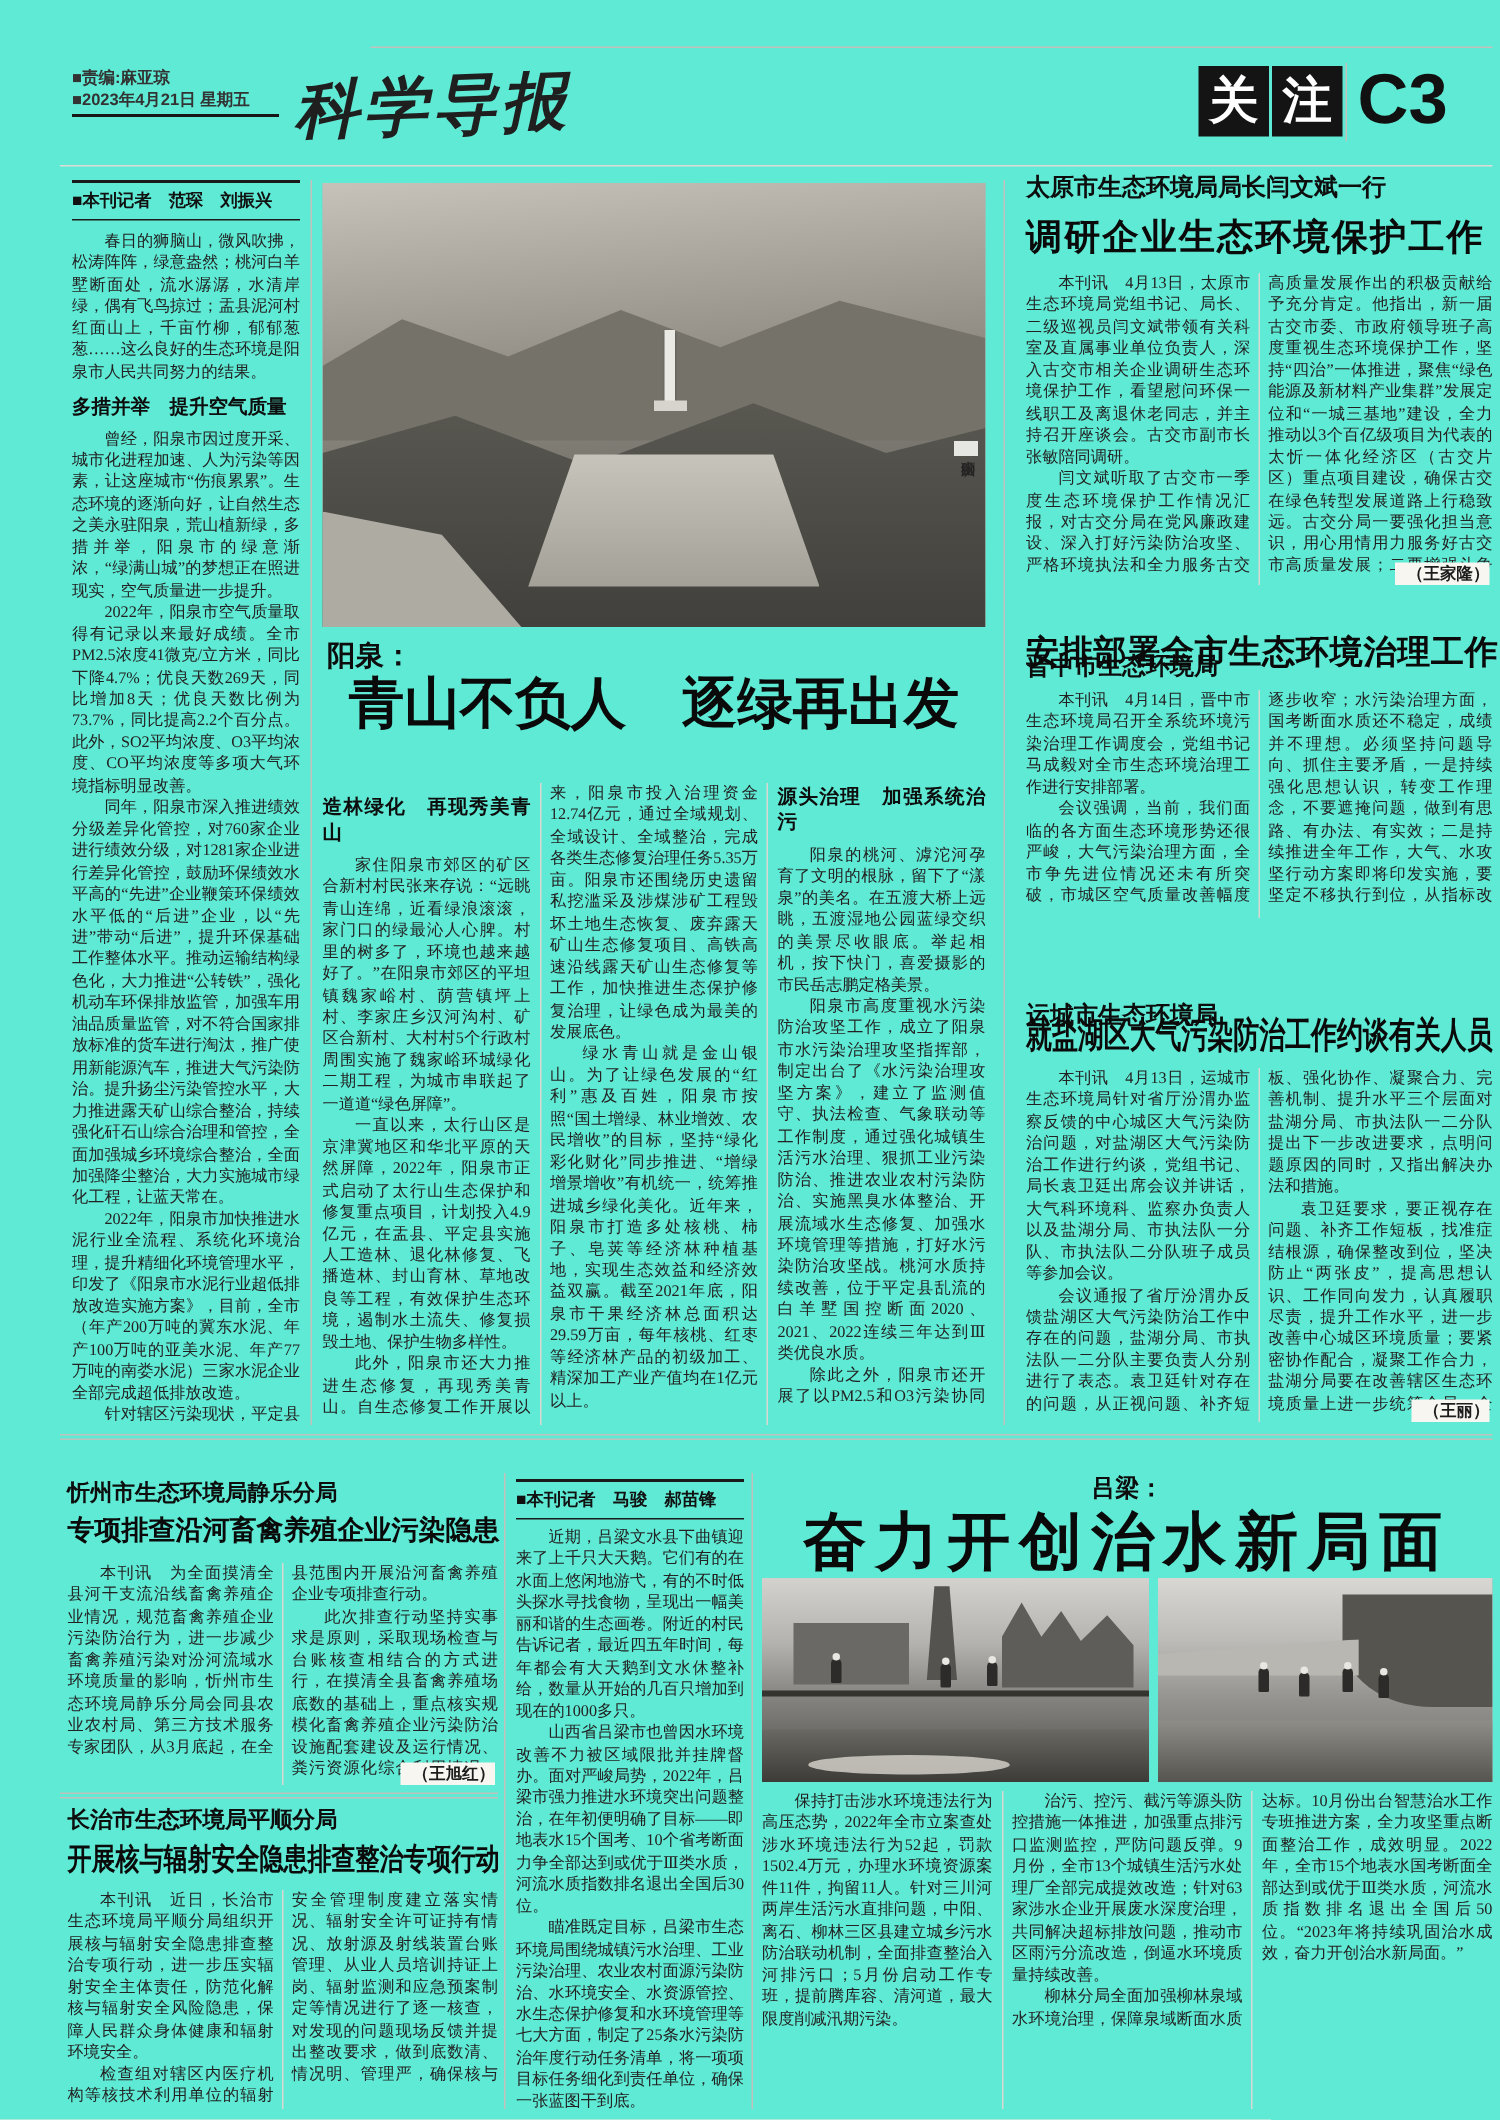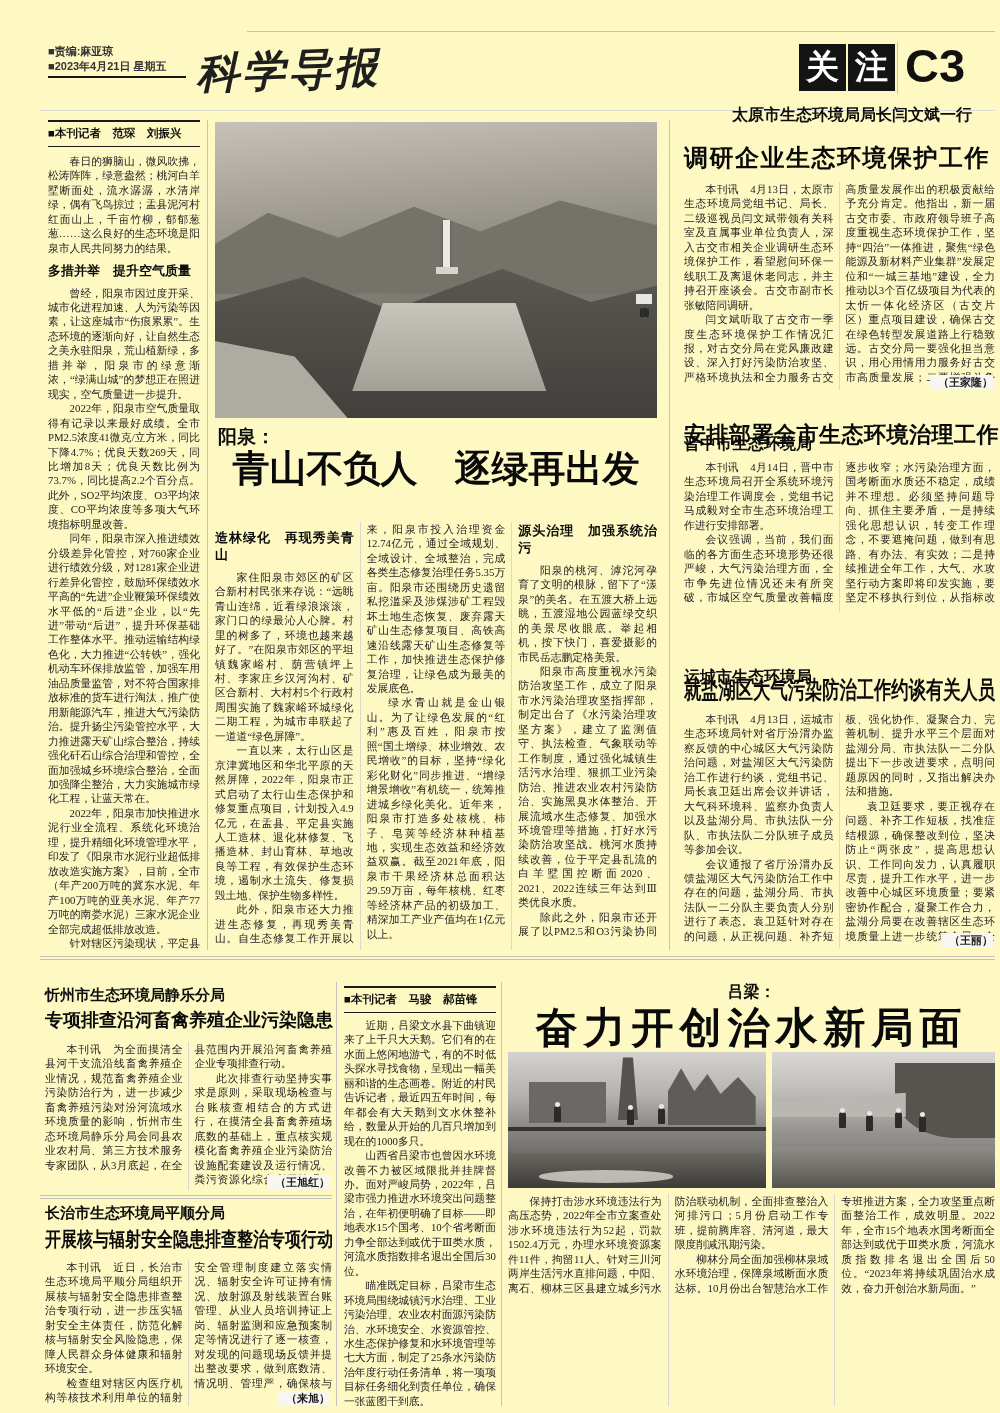--- a/index.html
+++ b/index.html
@@ -1,17 +1,17 @@
 <!DOCTYPE html>
 <html><head>
 <meta charset="utf-8">
 <style>
   *{margin:0;padding:0;box-sizing:border-box;}
   html,body{background:#e9e8e4;}
-  #paper{position:relative;width:1000px;height:1413px;margin:0 auto;background:#fef9c3;
+  #paper{position:relative;width:1000px;height:1413px;margin:0 auto;background:#5eead4;
          font-family:"Liberation Serif","DejaVu Serif",serif;color:#1c1c1c;overflow:hidden;}
   .abs{position:absolute;}
   .rule{position:absolute;background:#c2c1bc;}
   .rule-dark{position:absolute;background:#161616;}
   .body-text{font-size:10.8px;line-height:1.34;text-align:justify;overflow:hidden;}
   .para{text-indent:2em;color:#222;}
   .subhead{font-family:"Liberation Sans",sans-serif;font-weight:bold;font-size:13px;
            margin:7px 0 6px;text-indent:0;color:#0d0d0d;}
   .sig-abs{position:absolute;right:2px;bottom:0;font-weight:bold;font-size:11px;
            background:#f7f6f1;padding-left:8px;font-family:"Liberation Sans",sans-serif;}
@@ -90,21 +90,21 @@
       <div class="para">此外，阳泉市还大力推进生态修复，再现秀美青山。自生态修复工作开展以来，阳泉市投入治理资金12.74亿元，通过全域规划、全域设计、全域整治，完成各类生态修复治理任务5.35万亩。阳泉市还围绕历史遗留私挖滥采及涉煤涉矿工程毁坏土地生态恢复、废弃露天矿山生态修复项目、高铁高速沿线露天矿山生态修复等工作，加快推进生态保护修复治理，让绿色成为最美的发展底色。</div>
       <div class="para">绿水青山就是金山银山。为了让绿色发展的“红利”惠及百姓，阳泉市按照“国土增绿、林业增效、农民增收”的目标，坚持“绿化彩化财化”同步推进、“增绿增景增收”有机统一，统筹推进城乡绿化美化。近年来，阳泉市打造多处核桃、柿子、皂荚等经济林种植基地，实现生态效益和经济效益双赢。截至2021年底，阳泉市干果经济林总面积达29.59万亩，每年核桃、红枣等经济林产品的初级加工、精深加工产业产值均在1亿元以上。</div>
       <div class="subhead">源头治理　加强系统治污</div>
       <div class="para">阳泉的桃河、滹沱河孕育了文明的根脉，留下了“漾泉”的美名。在五渡大桥上远眺，五渡湿地公园蓝绿交织的美景尽收眼底。举起相机，按下快门，喜爱摄影的市民岳志鹏定格美景。</div>
       <div class="para">阳泉市高度重视水污染防治攻坚工作，成立了阳泉市水污染治理攻坚指挥部，制定出台了《水污染治理攻坚方案》，建立了监测值守、执法检查、气象联动等工作制度，通过强化城镇生活污水治理、狠抓工业污染防治、推进农业农村污染防治、实施黑臭水体整治、开展流域水生态修复、加强水环境管理等措施，打好水污染防治攻坚战。桃河水质持续改善，位于平定县乱流的白羊墅国控断面2020、2021、2022连续三年达到Ⅲ类优良水质。</div>
       <div class="para">除此之外，阳泉市还开展了以PM2.5和O3污染协同治理的重点工作，针对挥发性有机物（VOCs）、氮氧化物、二氧化硫协同减排，实施夏季攻坚行动，紧盯关键时段，突出重点行业、重点企业和重点环节，强化油品储运销监管，开展“全覆盖”专项检查，持续严厉打击黑加油站（点、车）及销售劣质油品等违法行为。</div>
     </div>
 
   <div class="rule" style="left:669px;top:120px;width:1px;height:830px;"></div>
 
-  <div class="abs kicker" style="left:684px;top:105px;font-size:16px;margin-left:48px;">太原市生态环境局局长闫文斌一行</div>
+  <div class="abs kicker" style="left:684px;top:115px;font-size:16px;">太原市生态环境局局长闫文斌一行</div>
   <div class="abs headline hl-nowrap" style="left:684px;top:142px;font-size:24px;letter-spacing:1.5px;">调研企业生态环境保护工作</div>
   <div class="abs body-text cols2" style="left:684px;top:182px;width:311px;height:208px;">
       <div class="para">本刊讯　4月13日，太原市生态环境局党组书记、局长、二级巡视员闫文斌带领有关科室及直属事业单位负责人，深入古交市相关企业调研生态环境保护工作，看望慰问环保一线职工及离退休老同志，并主持召开座谈会。古交市副市长张敏陪同调研。</div>
       <div class="para">闫文斌听取了古交市一季度生态环境保护工作情况汇报，对古交分局在党风廉政建设、深入打好污染防治攻坚、严格环境执法和全力服务古交高质量发展作出的积极贡献给予充分肯定。他指出，新一届古交市委、市政府领导班子高度重视生态环境保护工作，坚持“四治”一体推进，聚焦“绿色能源及新材料产业集群”发展定位和“一城三基地”建设，全力推动以3个百亿级项目为代表的太忻一体化经济区（古交片区）重点项目建设，确保古交在绿色转型发展道路上行稳致远。古交分局一要强化担当意识，用心用情用力服务好古交市高质量发展；二要增强斗争本领，全力以赴深入打好污染防治攻坚战；三要改进工作作风，以最严格的环境执法制度推动环境突出问题解决；四要继续深化改革，做好环保事业单位垂改“后半篇”文章；五要加强党的建设，全力打造一支特别能吃苦、特别能奉献、特别能战斗的环保铁军。</div>
     </div>
   <div class="abs" style="left:684px;top:182px;width:311px;height:208px;pointer-events:none;">
     <span class="sig-abs">（王家隆）</span>
   </div>
 
   <div class="abs kicker" style="left:684px;top:398px;font-size:16px;margin-top:36px;">晋中市生态环境局</div>
@@ -140,23 +140,20 @@
 
   <div class="rule" style="left:40px;top:1195px;width:292px;height:1px;"></div>
   <div class="rule" style="left:40px;top:1198px;width:292px;height:1px;"></div>
 
   <div class="abs kicker" style="left:45px;top:1204px;font-size:15px;">长治市生态环境局平顺分局</div>
   <div class="abs headline hl-nowrap" style="left:45px;top:1226px;font-size:20px;transform:scaleX(.8);">开展核与辐射安全隐患排查整治专项行动</div>
   <div class="abs body-text cols2" style="left:45px;top:1260px;width:287px;height:146px;">
       <div class="para">本刊讯　近日，长治市生态环境局平顺分局组织开展核与辐射安全隐患排查整治专项行动，进一步压实辐射安全主体责任，防范化解核与辐射安全风险隐患，保障人民群众身体健康和辐射环境安全。</div>
       <div class="para">检查组对辖区内医疗机构等核技术利用单位的辐射安全管理制度建立落实情况、辐射安全许可证持有情况、放射源及射线装置台账管理、从业人员培训持证上岗、辐射监测和应急预案制定等情况进行了逐一核查，对发现的问题现场反馈并提出整改要求，做到底数清、情况明、管理严，确保核与辐射安全隐患排查整治专项行动取得实效。</div>
     </div>
-  <div class="abs" style="left:45px;top:1260px;width:287px;height:146px;pointer-events:none;">
-    <span class="sig-abs">（来旭）</span>
-  </div>
 
   <div class="rule" style="left:336px;top:982px;width:1px;height:424px;"></div>
 
   <div class="abs byline-box" style="left:344px;top:986px;width:152px;">■本刊记者　马骏　郝苗锋</div>
   <div class="abs body-text" style="left:344px;top:1018px;width:152px;height:388px;">
       <div class="para">近期，吕梁文水县下曲镇迎来了上千只大天鹅。它们有的在水面上悠闲地游弋，有的不时低头探水寻找食物，呈现出一幅美丽和谐的生态画卷。附近的村民告诉记者，最近四五年时间，每年都会有大天鹅到文水休整补给，数量从开始的几百只增加到现在的1000多只。</div>
       <div class="para">山西省吕梁市也曾因水环境改善不力被区域限批并挂牌督办。面对严峻局势，2022年，吕梁市强力推进水环境突出问题整治，在年初便明确了目标——即地表水15个国考、10个省考断面力争全部达到或优于Ⅲ类水质，河流水质指数排名退出全国后30位。</div>
       <div class="para">瞄准既定目标，吕梁市生态环境局围绕城镇污水治理、工业污染治理、农业农村面源污染防治、水环境安全、水资源管控、水生态保护修复和水环境管理等七大方面，制定了25条水污染防治年度行动任务清单，将一项项目标任务细化到责任单位，确保一张蓝图干到底。</div>
     </div>
 
@@ -184,16 +181,17 @@
     <div class="ph-layer" style="left:0;top:30%;width:60%;height:18%;background:#b8b7b2;clip-path:polygon(0 40%,100% 0,100% 100%,0 100%);"></div>
     <div class="ph-layer" style="left:0;bottom:0;width:100%;height:30%;background:linear-gradient(#8e8d88,#55544f);"></div>
     <span class="person" style="left:30%;top:44%;"></span>
     <span class="person" style="left:42%;top:46%;"></span>
     <span class="person" style="left:55%;top:44%;"></span>
     <span class="person" style="left:66%;top:47%;"></span>
   </div>
 
   <div class="abs body-text cols3" style="left:508px;top:1194px;width:487px;height:212px;">
       <div class="para">保持打击涉水环境违法行为高压态势，2022年全市立案查处涉水环境违法行为52起，罚款1502.4万元，办理水环境资源案件11件，拘留11人。针对三川河两岸生活污水直排问题，中阳、离石、柳林三区县建立城乡污水防治联动机制，全面排查整治入河排污口；5月份启动工作专班，提前腾库容、清河道，最大限度削减汛期污染。</div>
+      <div class="para">治污、控污、截污等源头防控措施一体推进，加强重点排污口监测监控，严防问题反弹。9月份，全市13个城镇生活污水处理厂全部完成提效改造；针对63家涉水企业开展废水深度治理，共同解决超标排放问题，推动市区雨污分流改造，倒逼水环境质量持续改善。</div>
       <div class="para">柳林分局全面加强柳林泉域水环境治理，保障泉域断面水质达标。10月份出台智慧治水工作专班推进方案，全力攻坚重点断面整治工作，成效明显。2022年，全市15个地表水国考断面全部达到或优于Ⅲ类水质，河流水质指数排名退出全国后50位。“2023年将持续巩固治水成效，奋力开创治水新局面。”</div>
     </div>
 
 </div>
 
 </body></html>

